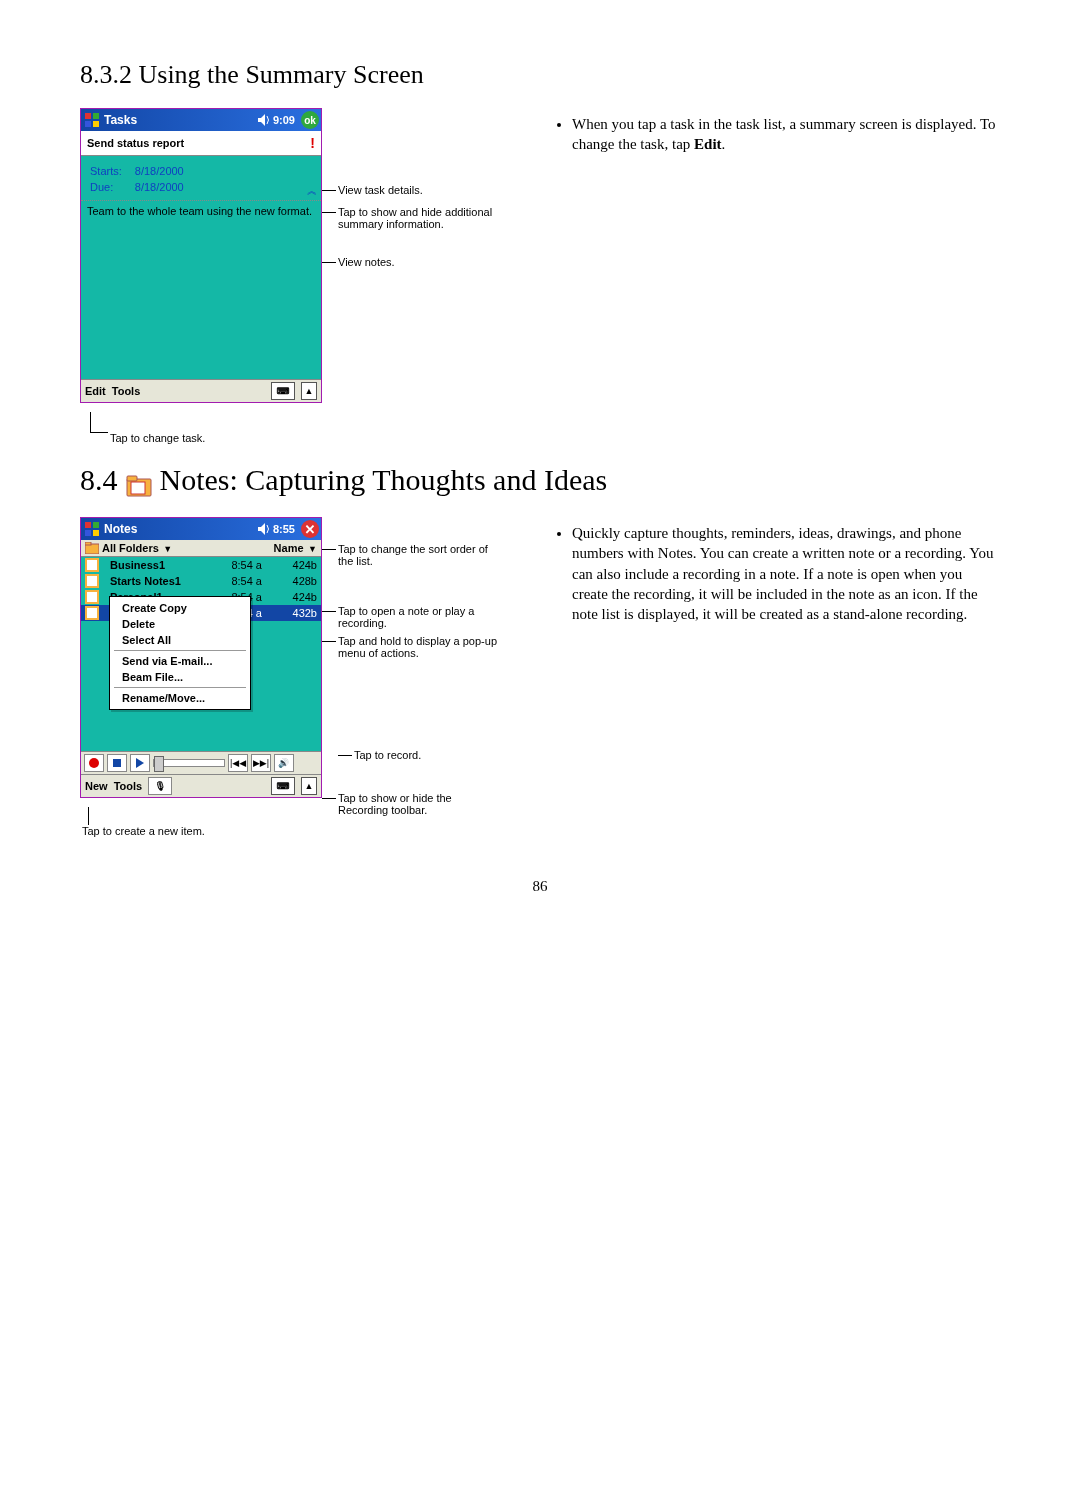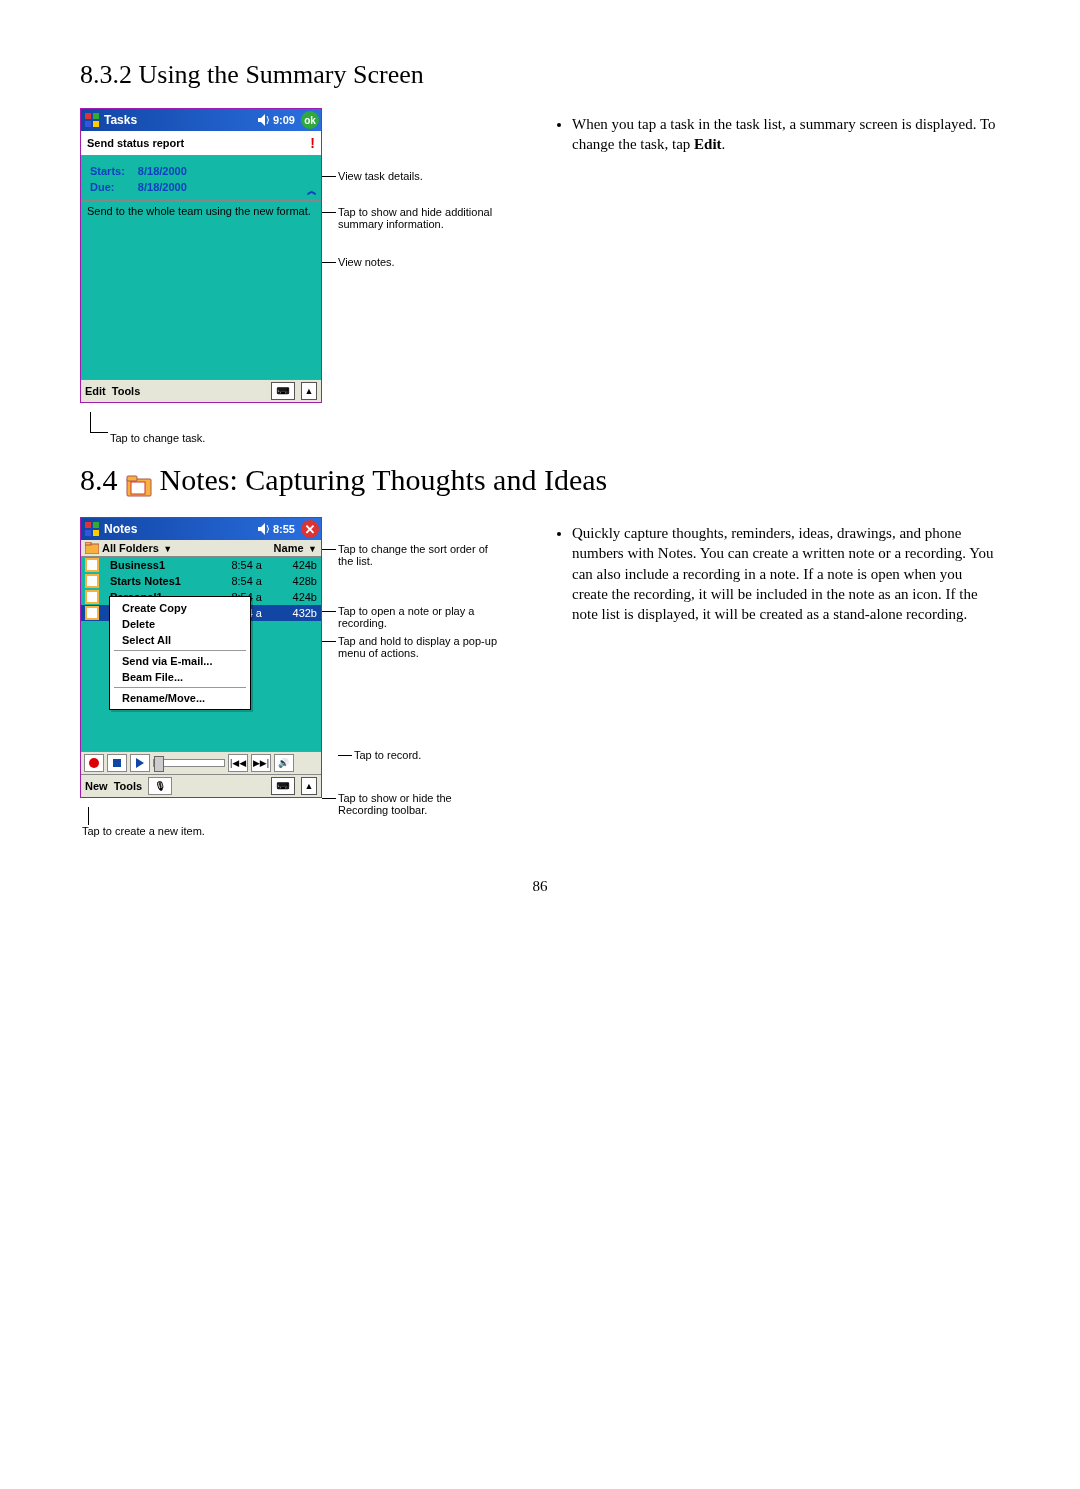--- a/index.html
+++ b/index.html
@@ -112,21 +112,20 @@
     border-bottom: 1px solid #888;
     display:flex;align-items:center;justify-content:space-between;
     background:#fff;
   }
   .tasks-subject .priority { color:#d00; font-size:14px; font-weight:bold;}
   .tasks-details {
     padding: 6px 6px 4px 6px;
     color: #1040c0;
     border-bottom: 1px dotted #888;
     position:relative;
-    font-weight:bold;
   }
   .tasks-details table td { padding-right:10px; color:#1040c0;}
   .tasks-details .chevron {
     position:absolute; right:4px; bottom:2px; color:#1040c0; font-size:10px;
   }
   .tasks-notes {
     padding:4px 6px;
     height: 170px;
   }
 
@@ -226,32 +225,32 @@
                   <td>8/18/2000</td>
                 </tr>
             <tr>
                   <td>Due:</td>
                   <td>8/18/2000</td>
                 </tr>
           </tbody>
             </table>
           <span class="chevron">︽</span>
         </div>
-        <div class="tasks-notes">Send to the whole team using the new format.</div>
+        <div class="tasks-notes">Team to the whole team using the new format.</div>
         <div class="ppc-toolbar-bottom">
           <span>Edit</span>
           <span>Tools</span>
           <span class="spacer"></span>
           <span class="sip-icon">⌨</span>
           <span class="up-arrow-small">▲</span>
         </div>
       </div>
 
       
-      <div class="callout" style="left:258px; top:62px;">
+      <div class="callout" style="left:258px; top:76px;">
         <div class="line-h" style="left:-16px;top:6px;width:14px;"></div>
         <span>View task details.</span>
       </div>
       <div class="callout" style="left:258px; top:98px;white-space:normal;width:180px;">
         <div class="line-h" style="left:-16px;top:6px;width:14px;"></div>
         <span>Tap to show and hide additional summary information.</span>
       </div>
       <div class="callout" style="left:258px; top:148px;">
         <div class="line-h" style="left:-16px;top:6px;width:14px;"></div>
         <span>View notes.</span>

